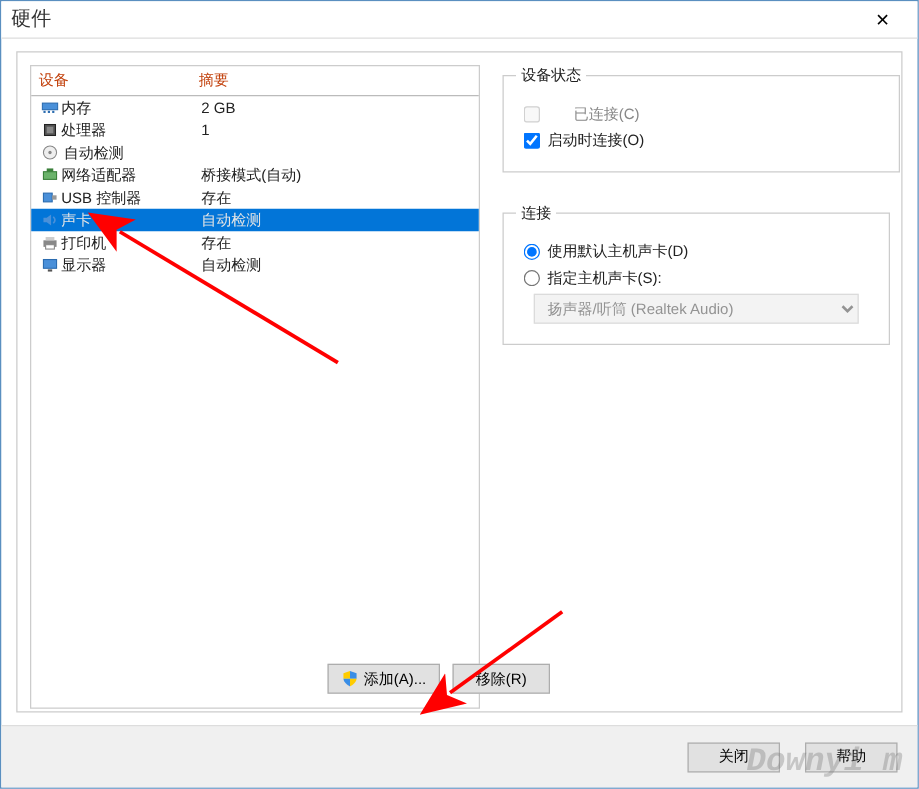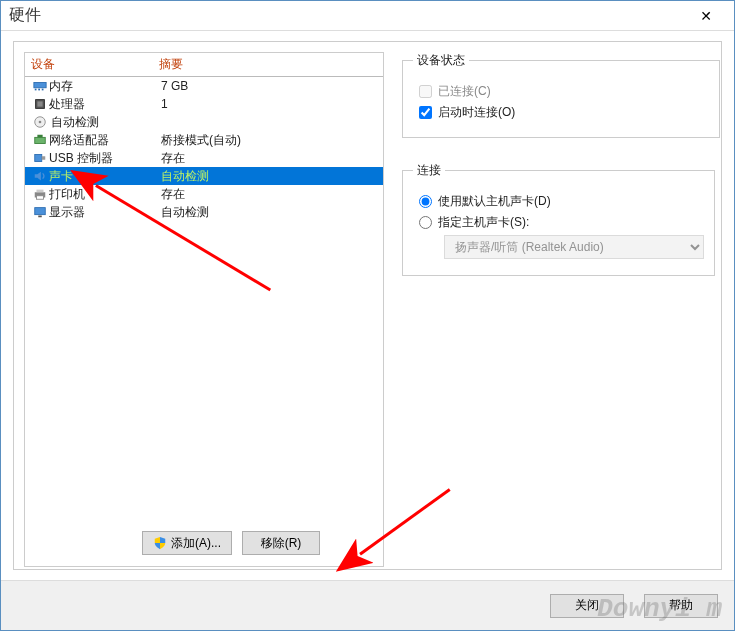--- a/index.html
+++ b/index.html
@@ -11,35 +11,35 @@
 .inner { border: 1px solid #ccc; background: #fff; position: absolute; top: 10px; left: 12px; right: 12px; bottom: 10px; }
 
 .device-panel { position: absolute; top: 10px; left: 10px; width: 360px; height: 515px; border: 1px solid #ccc; background: #fff; }
 .dev-head { display: flex; border-bottom: 1px solid #bbb; height: 24px; align-items: center; padding: 0 6px; font-weight: normal; color: #c2410c; }
 .dev-head .col1 { width: 128px; }
 .dev-head .col2 { flex: 1; }
 .dev-row { display: flex; align-items: center; height: 18px; padding: 0 6px; color: #222; }
 .dev-row .icon-wrap { width: 18px; display: flex; align-items: center; justify-content: center; }
 .dev-row .label { width: 110px; white-space: nowrap; }
 .dev-row .summary { flex: 1; padding-left: 2px; }
-.dev-row.selected { background: #0275d8; color: #bef264; }
+.dev-row.selected { background: #0275d8; color: #e5e5e5; }
 
 fieldset { border: 1px solid #ccc; padding: 10px 10px 12px 10px; margin-bottom: 10px; position: absolute; background: #fff; }
 legend { padding: 0 4px; color: #222; }
 .status-box { top: 10px; left: 388px; width: 318px; }
 .conn-box { top: 120px; left: 388px; width: 310px; }
 .echo-box { top: 230px; left: 388px; width: 310px; }
 
 .check-row, .radio-row { display: flex; align-items: center; margin: 4px 0 4px 6px; color: #222; }
 .check-row input, .radio-row input { margin-right: 6px; }
-.check-row.disabled { color: #888; }
-.select-row { margin: 4px 0 4px 31px; }
+.check-row.disabled { color: #888; gap: 21px; }
+.select-row { margin: 4px 0 4px 14px; }
 select { width: 260px; height: 24px; background: #eee; border: 1px solid #ccc; color: #666; padding: 0 6px; }
 
-.dev-buttons { position: absolute; bottom: 14px; left: 10px; width: 296px; display: flex; justify-content: flex-end; gap: 10px; }
+.dev-buttons { position: absolute; bottom: 14px; left: 10px; width: 416px; display: flex; justify-content: flex-end; gap: 10px; }
 .btn { height: 24px; min-width: 78px; border: 1px solid #adadad; background: #e1e1e1; display: inline-flex; align-items: center; justify-content: center; padding: 0 10px; cursor: pointer; }
 .btn .shield { width: 14px; height: 14px; margin-right: 4px; }
 
 .bottom-bar { position: absolute; bottom: 0; left: 0; right: 0; height: 50px; display: flex; align-items: center; justify-content: flex-end; padding: 0 16px; gap: 20px; background: #f0f0f0; border-top: 1px solid #ddd; }
 .btn-lg { height: 24px; min-width: 74px; border: 1px solid #adadad; background: #e1e1e1; display: inline-flex; align-items: center; justify-content: center; cursor: pointer; }
 
 .watermark { position: absolute; right: 12px; bottom: 6px; font-family: Liberation Mono, monospace; font-size: 26px; font-style: italic; font-weight: bold; color: rgba(120,120,120,0.35); letter-spacing: 0; z-index: 99; pointer-events: none; }
 
 .arrows { position: absolute; top: 0; left: 0; width: 100%; height: 100%; pointer-events: none; z-index: 50; }
 </style>
@@ -63,21 +63,21 @@
           <div class="dev-row">
             <span class="icon-wrap">
               <svg width="14" height="14" viewBox="0 0 16 16">
                 <rect x="1" y="4" width="14" height="6" fill="#4a90d9" stroke="#2b6cb0"></rect>
                 <rect x="2" y="11" width="2" height="2" fill="#2b6cb0"></rect>
                 <rect x="6" y="11" width="2" height="2" fill="#2b6cb0"></rect>
                 <rect x="10" y="11" width="2" height="2" fill="#2b6cb0"></rect>
               </svg>
             </span>
             <span class="label">内存</span>
-            <span class="summary">7 GB</span>
+            <span class="summary">2 GB</span>
           </div>
           <div class="dev-row">
             <span class="icon-wrap">
               <svg width="14" height="14" viewBox="0 0 16 16">
                 <rect x="3" y="3" width="10" height="10" fill="#555" stroke="#222"></rect>
                 <rect x="5" y="5" width="6" height="6" fill="#888"></rect>
               </svg>
             </span>
             <span class="label">处理器</span>
             <span class="summary">1</span>

